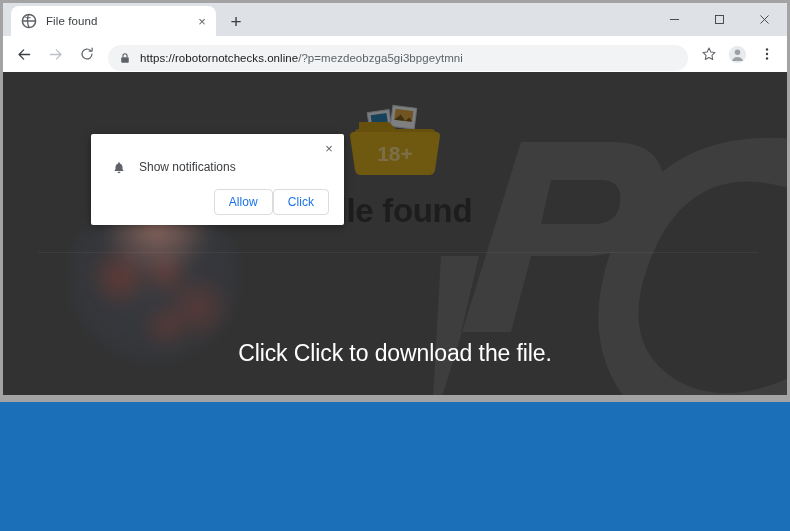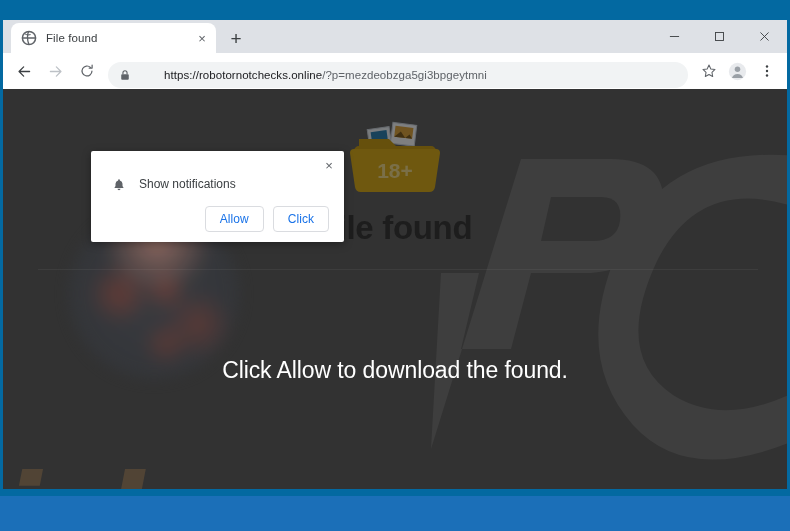--- a/index.html
+++ b/index.html
@@ -10,23 +10,23 @@
     height: 531px;
     overflow: hidden;
     font-family: "Liberation Sans", sans-serif;
     background: #1b6fb8;
   }
 
   
   #browser-window {
     position: absolute;
     left: 0; top: 0;
-    width: 790px; height: 496px;
-    background: #0369a1;
-    padding: 20px 3px 7px 3px;
+    width: 790px; height: 402px;
+    background: #a3a3a3;
+    padding: 3px 3px 7px 3px;
     display: flex;
     flex-direction: column;
   }
 
   
   #tab-strip {
     height: 33px;
     background: #dee1e6;
     position: relative;
     display: flex;
@@ -115,21 +115,20 @@
   #omnibox {
     flex: 1 1 auto;
     height: 26px;
     background: #f1f3f4;
     border-radius: 14px;
     display: flex;
     align-items: center;
     padding: 0 12px 0 9px;
     margin: 8px 6px 0 6px;
     overflow: hidden;
-    gap: 24px;
   }
   #site-lock {
     width: 15px; height: 15px;
     flex: 0 0 15px;
     margin-right: 8px;
     display: flex; align-items: center; justify-content: center;
   }
   #url-text {
     font-size: 11.5px;
     color: #202124;
@@ -296,21 +295,20 @@
     margin-right: 13px;
     display: flex; align-items: center; justify-content: center;
   }
   #permission-row-label {
     font-size: 12px;
     color: #3c4043;
   }
   #permission-actions {
     display: flex;
     justify-content: flex-end;
-    gap: 9px;
     padding: 14px 15px 2px 0;
   }
   .perm-btn {
     min-width: 54px;
     height: 26px;
     padding: 0 14px;
     border: 1px solid #dadce0;
     border-radius: 4px;
     background: #ffffff;
     color: #1a73e8;
@@ -449,21 +447,21 @@
           <path d="M7 30h82a4 4 0 0 1 4 4l-5 34a6 6 0 0 1-6 5H14a6 6 0 0 1-6-5L3 34a4 4 0 0 1 4-4z" fill="#d6a91c"></path>
           <text x="48" y="59" text-anchor="middle" font-family="Liberation Sans, sans-serif" font-size="21" font-weight="700" fill="#efe0a4" opacity=".82">18+</text>
         </svg>
       </div>
 
       <div id="page-heading">File found</div>
 
       <div id="content-divider"></div>
 
 
-      <div id="download-hint">Click Allow to download the found.</div>
+      <div id="download-hint">Click Click to download the file.</div>
     </div>
 
     <div id="permission-dialog">
 
       <div id="permission-close">×</div>
 
 
       <div id="permission-row">
         <span id="bell-icon">
           <svg viewBox="0 0 16 16" width="14" height="14" aria-hidden="true">

